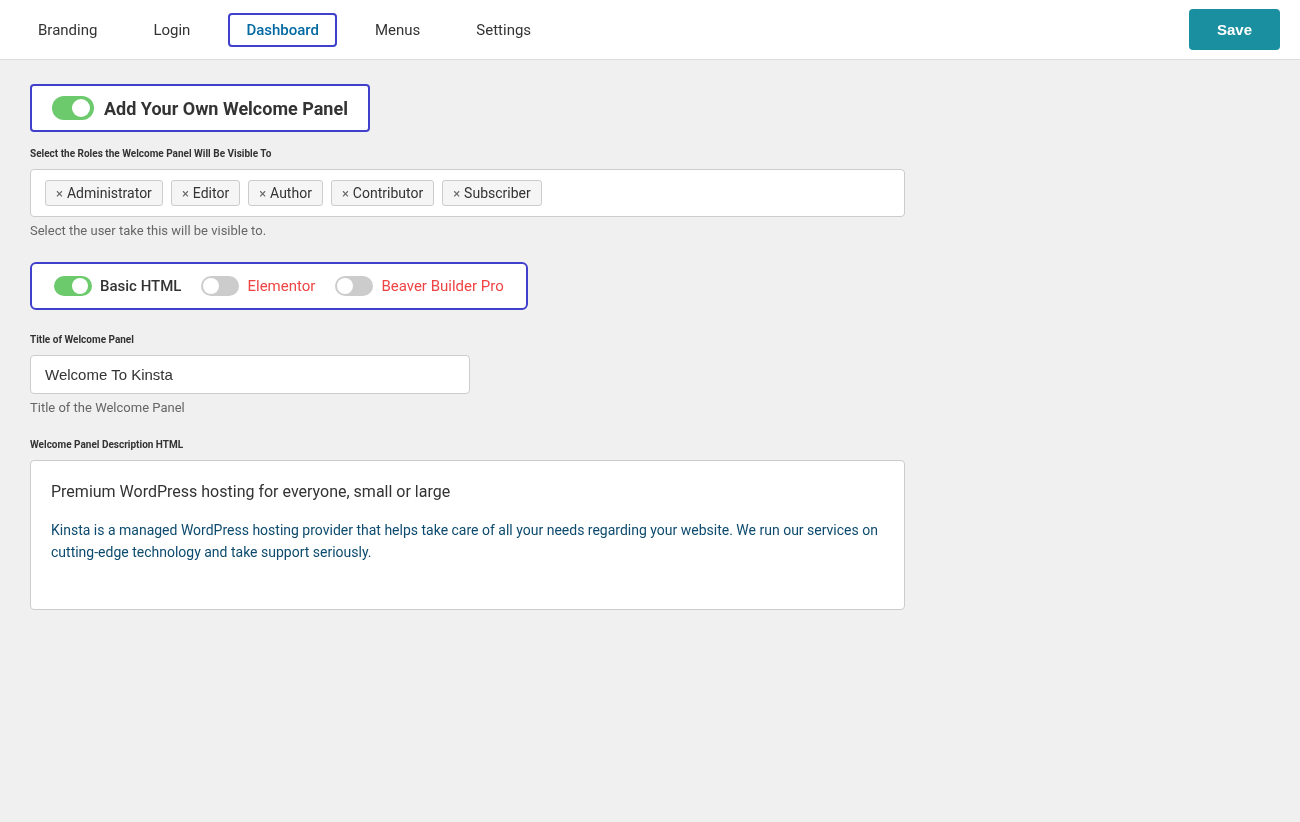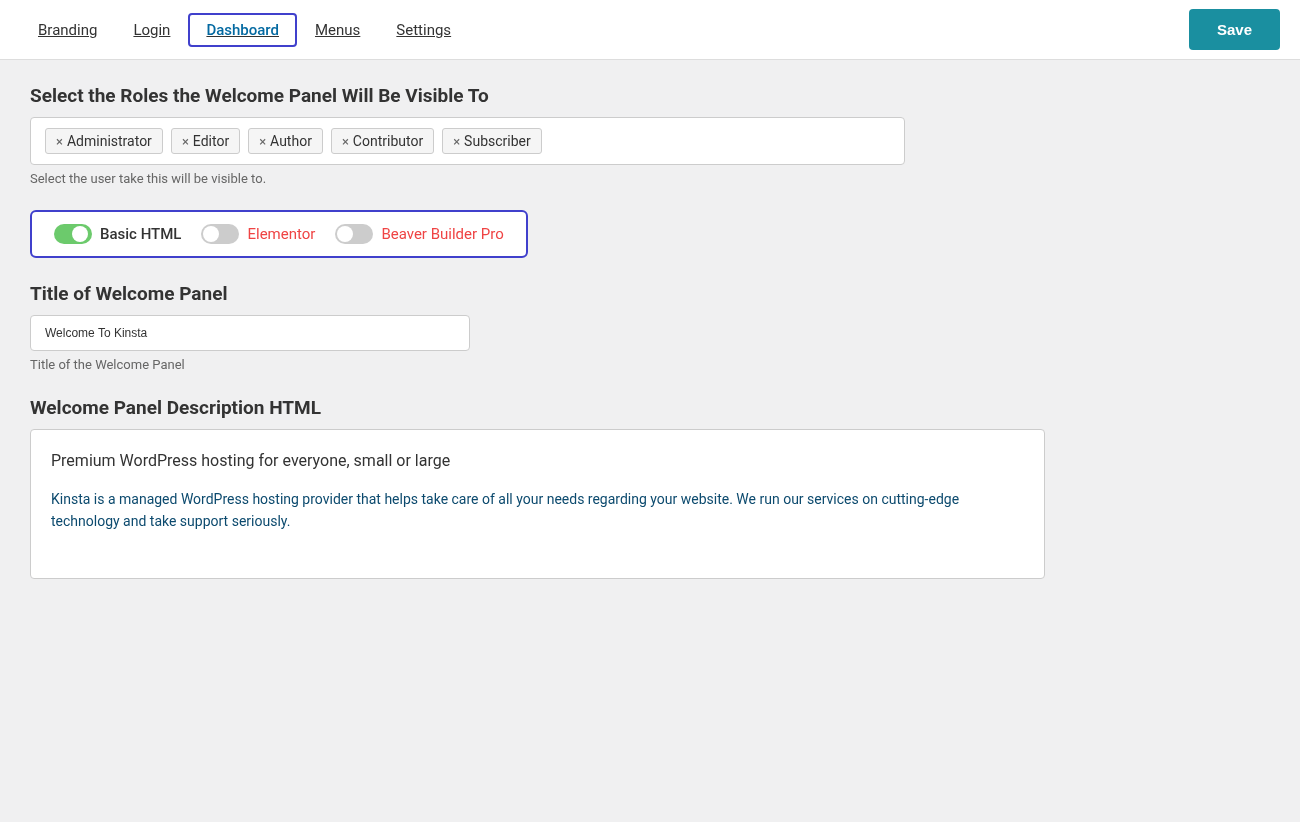--- a/index.html
+++ b/index.html
@@ -16,22 +16,21 @@
       border-bottom: 1px solid #ddd;
       display: flex;
       align-items: center;
       padding: 0 20px;
       height: 60px;
       justify-content: space-between;
     }
     .nav-links {
       display: flex;
       align-items: flex-end;
-      gap: 0;
-      text-decoration: underline;
+      gap: 20px;
     }
     .nav-link {
       padding: 8px 18px;
       font-size: 15px;
       color: #333;
       cursor: pointer;
       border-radius: 4px;
       text-decoration: none;
     }
     .nav-link.active {
@@ -103,21 +102,21 @@
     .description {
       font-size: 14px;
       color: #555;
       margin-bottom: 20px;
     }
 
     .section {
       margin-bottom: 24px;
     }
     .section-label {
-      font-size: 19px;
+      font-size: 10px;
       font-weight: 700;
       color: #333;
       margin-bottom: 10px;
     }
 
     
     .roles-box {
       background: #fff;
       border: 1px solid #ccc;
       border-radius: 4px;
@@ -201,29 +200,29 @@
     .toggle-sm .thumb.off {
       left: 2px;
     }
 
     
     .title-input {
       width: 440px;
       padding: 10px 14px;
       border: 1px solid #ccc;
       border-radius: 4px;
-      font-size: 12px;
+      font-size: 15px;
       color: #333;
       background: #fff;
       outline: none;
     }
 
     
     .desc-textarea {
-      width: 1015px;
+      width: 875px;
       min-height: 150px;
       padding: 18px 20px;
       border: 1px solid #ccc;
       border-radius: 4px;
       font-size: 15px;
       color: #333;
       background: #fff;
       resize: vertical;
       outline: none;
       line-height: 1.6;
@@ -251,20 +250,27 @@
     <a class="nav-link active">Dashboard</a>
     <a class="nav-link">Menus</a>
     <a class="nav-link">Settings</a>
   </div>
   <button class="save-btn">Save</button>
 </nav>
 
 <div class="content">
 
   
+  <div class="welcome-panel-toggle">
+    <label class="toggle">
+      <div class="toggle-track"></div>
+      <div class="toggle-thumb"></div>
+    </label>
+    <span class="label">Add Your Own Welcome Panel</span>
+  </div>
 
 
   
   <div class="section">
     <div class="section-label">Select the Roles the Welcome Panel Will Be Visible To</div>
     <div class="roles-box">
       <span class="role-tag">
         <span class="x">×</span>
         <span>Administrator</span>
       </span>

